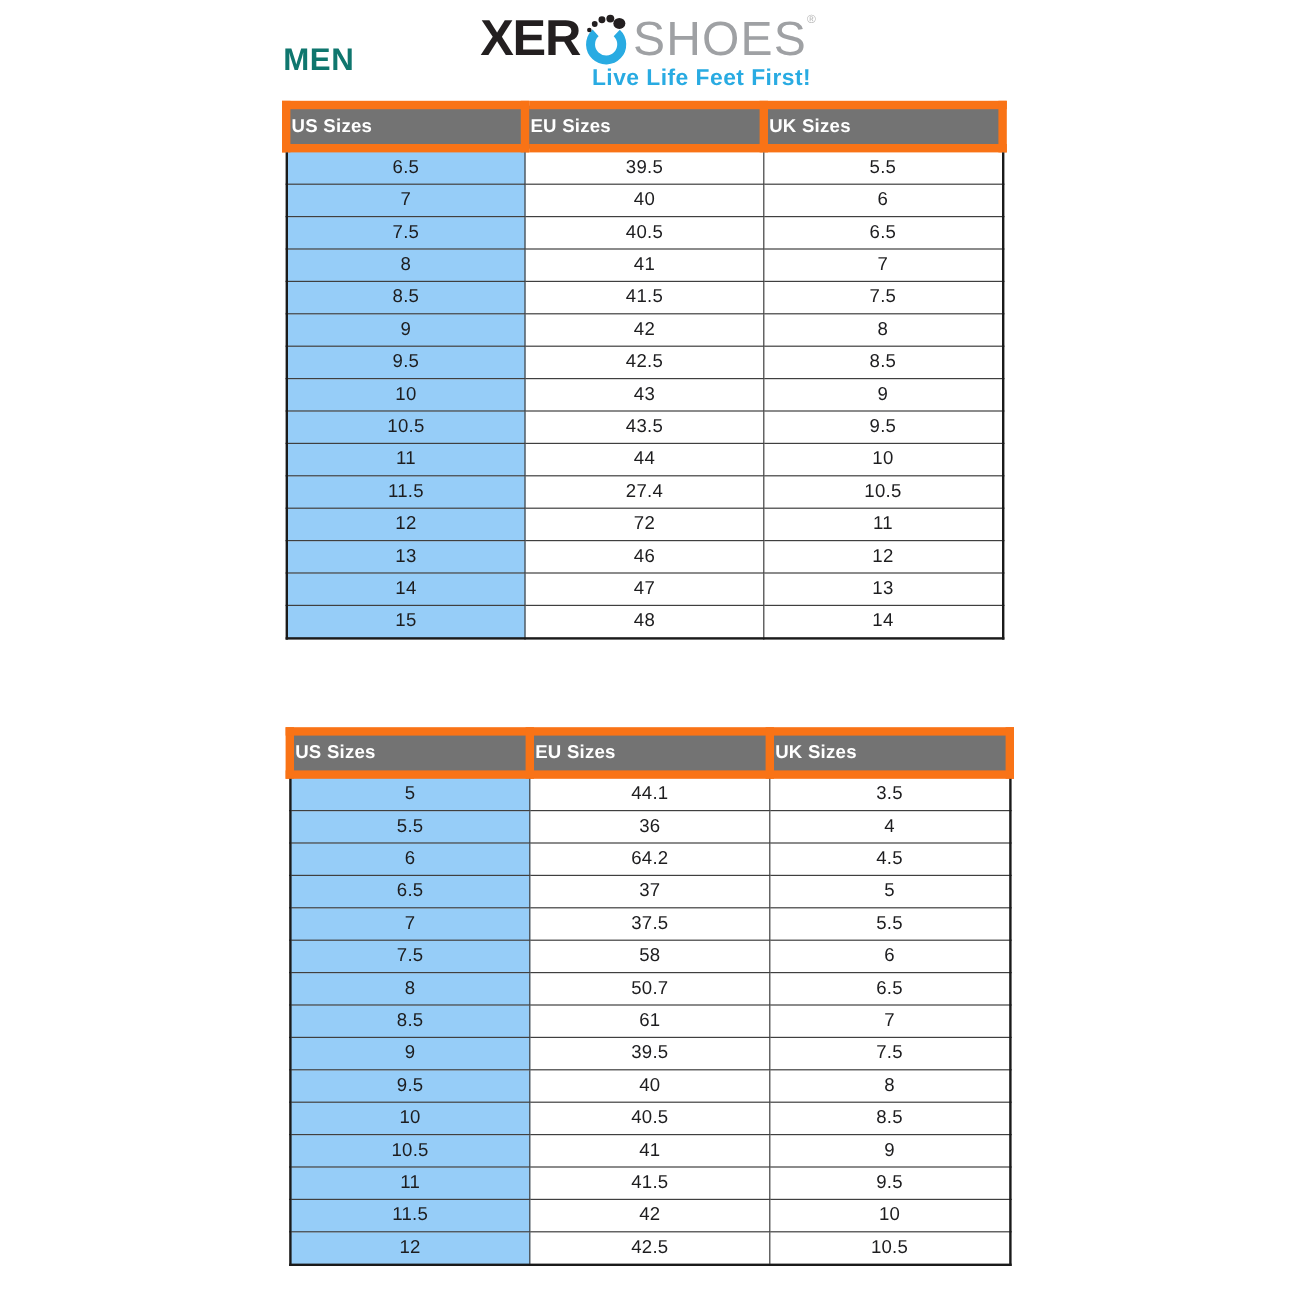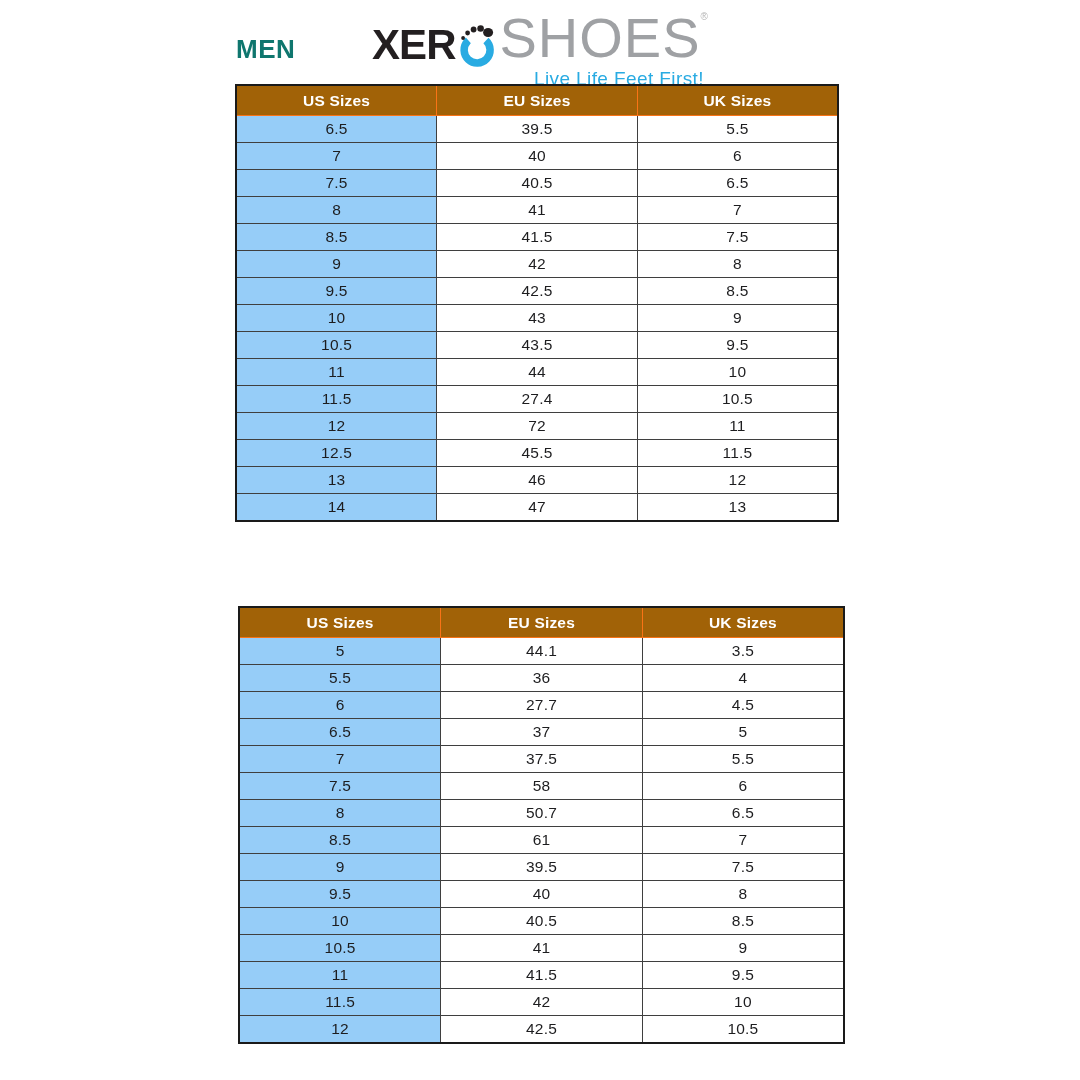--- a/index.html
+++ b/index.html
@@ -10,34 +10,34 @@
   
   .section-heading{
     position:absolute;font-size:26px;font-weight:800;letter-spacing:.5px;color:#0f766e;line-height:38px;
   }
   #men-heading{left:236px;top:30px;}
   #women-heading{left:238px;top:557px;}
   
   .logo{position:absolute;left:540px;top:10px;transform:translateX(-50%);text-align:center;white-space:nowrap;}
   .logo-row{display:flex;align-items:flex-end;justify-content:center;line-height:1;}
   .brand-black{font-size:42px;font-weight:bold;letter-spacing:-1px;color:#231f20;}
-  .brand-gray{font-size:56px;font-weight:normal;letter-spacing:1px;color:#9fa1a4;}
+  .brand-gray{font-size:40px;font-weight:normal;letter-spacing:1px;color:#9fa1a4;}
   .reg-mark{font-size:10px;color:#b5b5b5;align-self:flex-start;margin-top:2px;}
   .foot-o{width:42px;height:46px;margin:0 1px -3px 1px;}
-  .tagline{margin-top:2px;font-size:19px;font-weight:normal;letter-spacing:.4px;color:#29abe2;text-align:right;padding-right:4px;}
+  .tagline{margin-top:2px;font-size:19px;font-weight:bold;letter-spacing:.4px;color:#29abe2;text-align:right;padding-right:4px;}
   
   table.size-table{
     position:absolute;border-collapse:collapse;table-layout:fixed;
     border:2px solid #1a1a1a;
   }
   #men-table{left:235px;top:84px;width:604px;}
   #women-table{left:238px;top:606px;width:607px;}
   .size-table th{
-    height:27px;background:#a16207;color:#ffffff;font-size:15.5px;font-weight:bold;
-    text-align:center;border:1px solid #f97316;letter-spacing:.2px;
+    height:27px;background:#737373;color:#ffffff;font-size:15.5px;font-weight:bold;
+    text-align:left;border:7px solid #f97316;letter-spacing:.2px;
   }
   .size-table td{
     height:26px;background:#ffffff;color:#1d1d1f;font-size:15.5px;
     text-align:center;border:1px solid #3f3f3f;letter-spacing:.2px;padding:0;
   }
   .size-table td.us-col{background:#96cdf8;}
 </style>
 </head>
 <body>
 
@@ -124,34 +124,34 @@
           <td class="us-col">11.5</td>
           <td>27.4</td>
           <td>10.5</td>
         </tr>
         <tr>
           <td class="us-col">12</td>
           <td>72</td>
           <td>11</td>
         </tr>
         <tr>
-          <td class="us-col">12.5</td>
-          <td>45.5</td>
-          <td>11.5</td>
-        </tr>
-        <tr>
           <td class="us-col">13</td>
           <td>46</td>
           <td>12</td>
         </tr>
         <tr>
           <td class="us-col">14</td>
           <td>47</td>
           <td>13</td>
         </tr>
+        <tr>
+          <td class="us-col">15</td>
+          <td>48</td>
+          <td>14</td>
+        </tr>
       </tbody>
     </table>
 
   <table class="size-table" id="women-table">
       <thead>
         <tr>
           <th>US Sizes</th>
           <th>EU Sizes</th>
           <th>UK Sizes</th>
         </tr>
@@ -162,21 +162,21 @@
           <td>44.1</td>
           <td>3.5</td>
         </tr>
         <tr>
           <td class="us-col">5.5</td>
           <td>36</td>
           <td>4</td>
         </tr>
         <tr>
           <td class="us-col">6</td>
-          <td>27.7</td>
+          <td>64.2</td>
           <td>4.5</td>
         </tr>
         <tr>
           <td class="us-col">6.5</td>
           <td>37</td>
           <td>5</td>
         </tr>
         <tr>
           <td class="us-col">7</td>
           <td>37.5</td>

